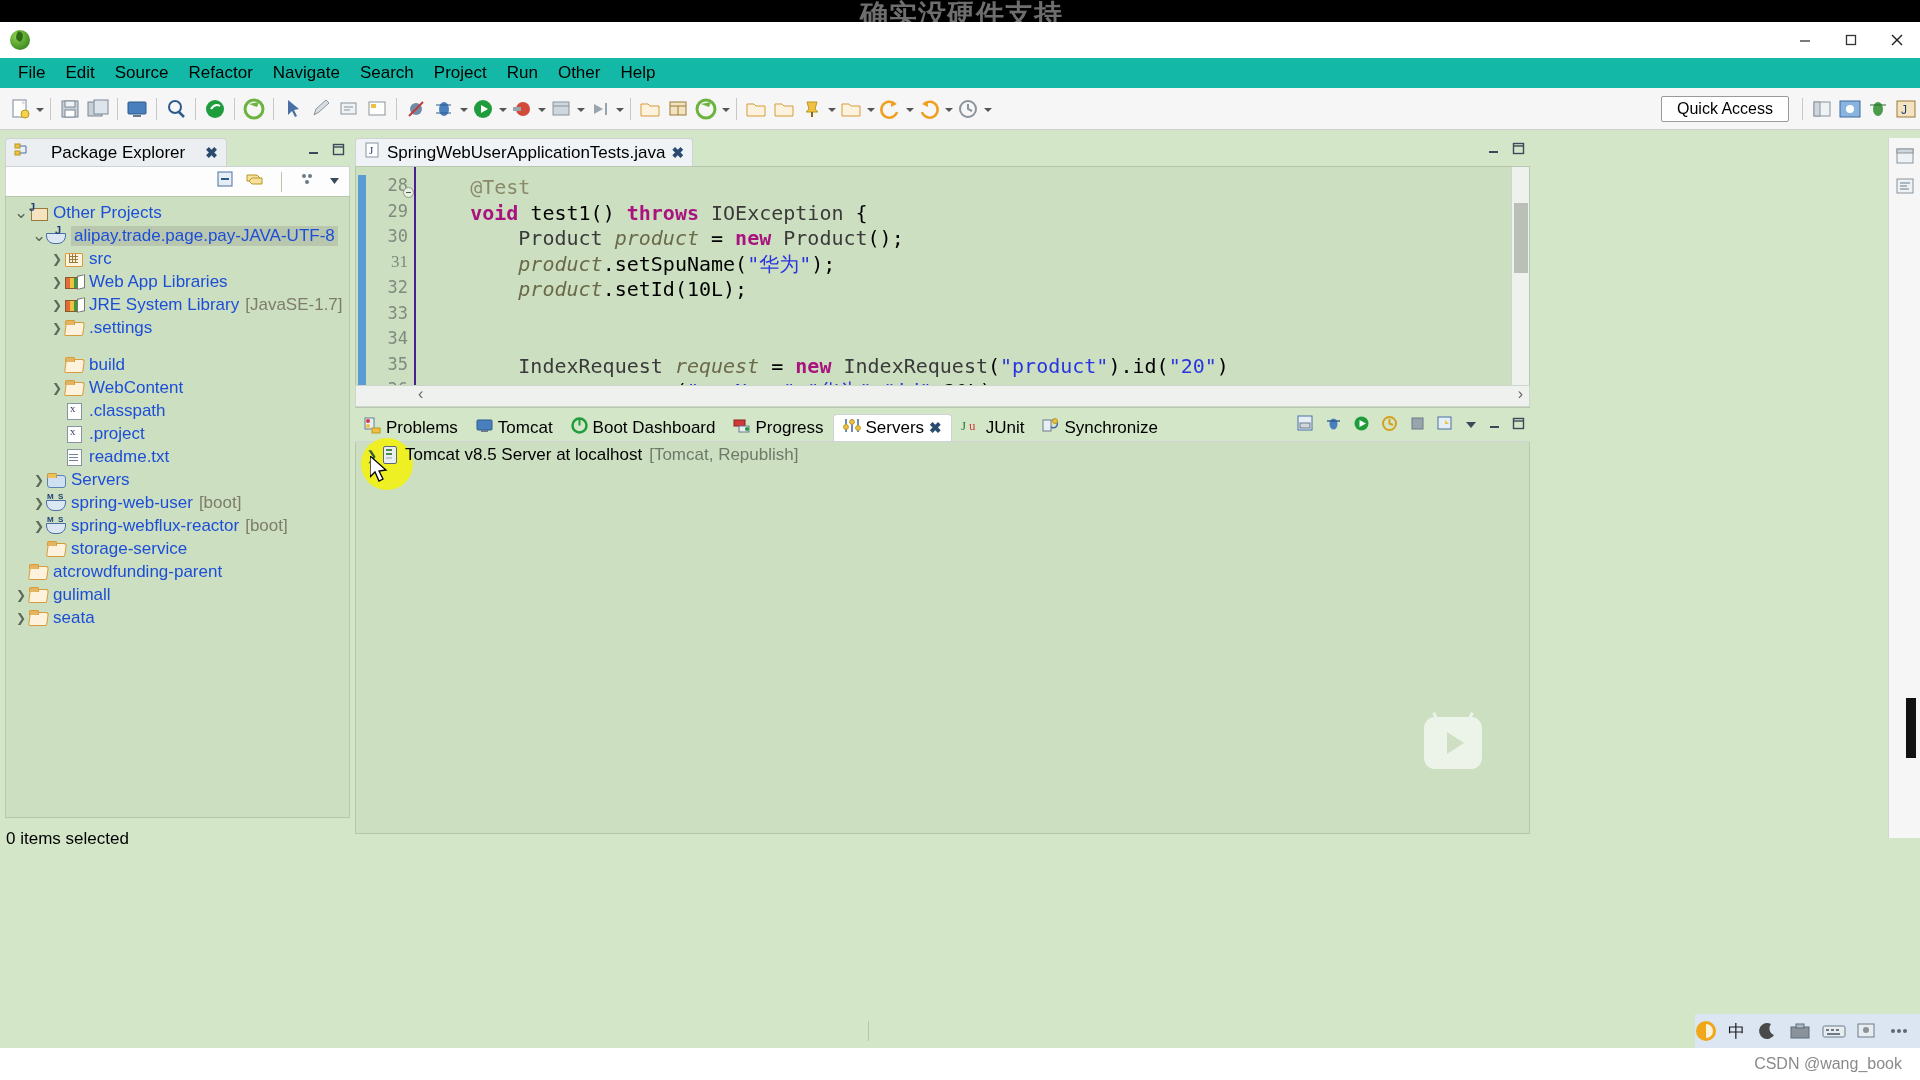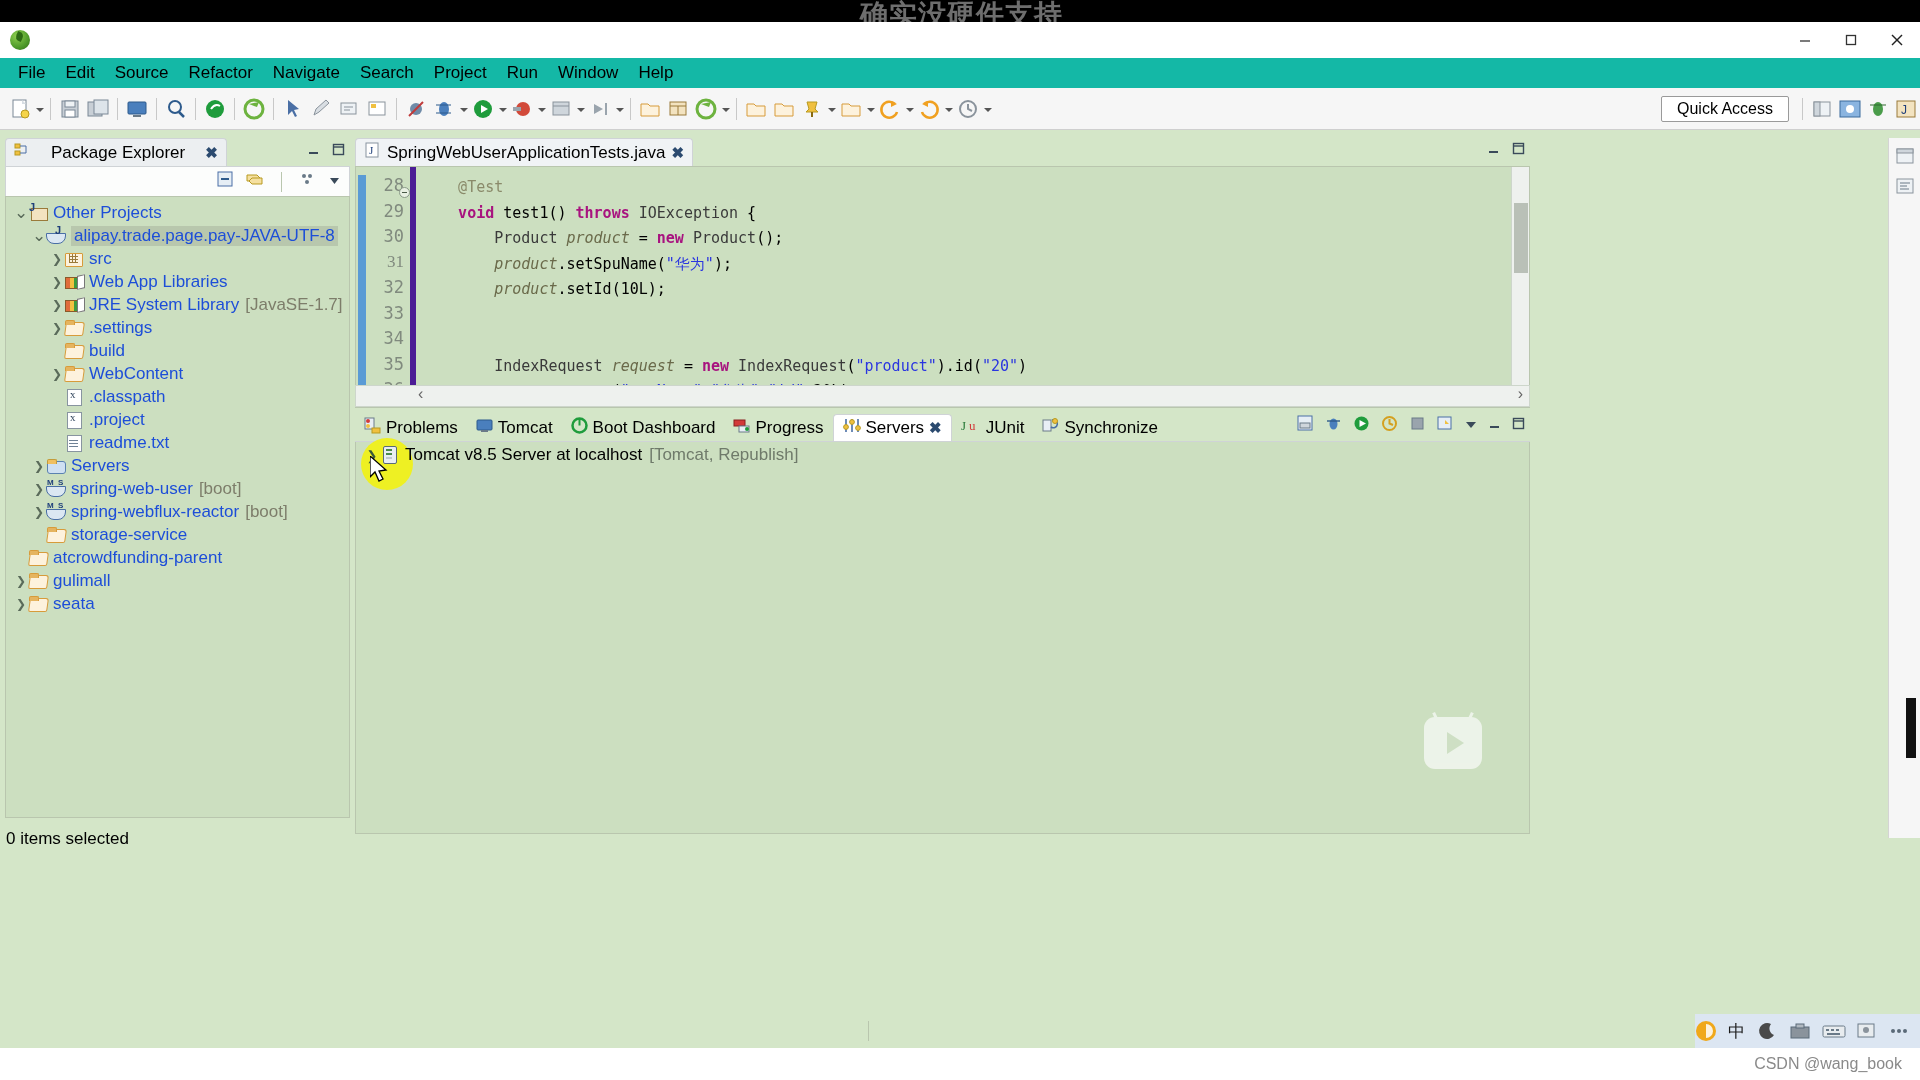--- a/index.html
+++ b/index.html
@@ -198,32 +198,32 @@
     border-radius:4px 4px 0 0; display:flex; align-items:center; padding:0 8px;
     font-size:17px; gap:6px;
   }
   #ed-min-max{ position:absolute; right:4px; bottom:5px; display:flex; gap:10px;}
   #code-area {
     position:relative; height:242px; border:1px solid #b9c6ae; background:#ccdfc0;
     overflow:hidden;
   }
   #marker-col { position:absolute; left:0; top:0; width:12px; height:100%; background:#ccdfc0;}
   #change-bar { position:absolute; left:2px; top:8px; width:8px; height:228px; background:#5a9bd5; }
-  #gutter { position:absolute; left:12px; top:0; width:48px; height:100%; background:#ccdfc0; border-right:6px solid #4c1d95;}
+  #gutter { position:absolute; left:12px; top:0; width:48px; height:100%; background:#ccdfc0; border-right:2px solid #4c1d95;}
   .ln {
     position:absolute; right:6px; font-family:"DejaVu Sans Mono", monospace;
     font-size:17px; color:#808a7e;
   }
   .fold {
     position:absolute; right:-6px; width:11px;height:11px; border:1px solid #8a9a88;
     background:#e8f0e2; border-radius:50%;
   }
   .fold:after{ content:""; position:absolute; left:2px; top:4px; width:5px;height:1px;background:#4a5a48;}
   #code-lines { position:absolute; left:66px; top:0; right:22px; height:100%;
-    font-family:"DejaVu Sans Mono", monospace; font-size:15px; line-height:25.5px; }
+    font-family:"DejaVu Sans Mono", monospace; font-size:20px; line-height:25.5px; }
   .cl { position:absolute; white-space:pre; }
   .kw { color:#a8137f; font-weight:bold; }
   .ann { color:#8a8a6a; }
   .str { color:#2a35e0; }
   .typ { color:#3a3a3a; }
   .def { color:#000; }
   .par { color:#6a6a4a; font-style:italic;}
   #ed-vscroll {
     position:absolute; right:0; top:0; width:18px; height:100%;
     background:#eef1ee; border-left:1px solid #cdd6cb;
@@ -352,21 +352,21 @@
 
 <div id="menubar">
   <div class="menu-item">File</div>
   <div class="menu-item">Edit</div>
   <div class="menu-item">Source</div>
   <div class="menu-item">Refactor</div>
   <div class="menu-item">Navigate</div>
   <div class="menu-item">Search</div>
   <div class="menu-item">Project</div>
   <div class="menu-item">Run</div>
-  <div class="menu-item">Window</div>
+  <div class="menu-item">Other</div>
   <div class="menu-item">Help</div>
 </div>
 
 <div id="toolbar">
   <div class="tb">
     <svg width="26" height="26" viewBox="0 0 26 26">
         <rect x="6" y="4" width="13" height="17" fill="#fff" stroke="#7a8896"></rect>
         <polygon points="15,4 19,8 15,8" fill="#d7dde3"></polygon>
         <circle cx="18" cy="18" r="4" fill="#f5d44a" stroke="#b89a20"></circle>
       </svg>
@@ -656,21 +656,21 @@
         <span class="twisty">❯</span>
         <span class="ico ic-books"></span>
         <span class="lbl">JRE System Library</span>
         <span class="dim">[JavaSE-1.7]</span>
       </div>
       <div class="row" style="padding-left: 44px;">
         <span class="twisty">❯</span>
         <span class="ico ic-folder"></span>
         <span class="lbl">.settings</span>
       </div>
-      <div class="row" style="padding-left: 44px;">
+      <div class="row" style="padding-left: 44px; margin-top: 14px;">
         <span class="twisty"></span>
         <span class="ico ic-folder"></span>
         <span class="lbl">build</span>
       </div>
       <div class="row" style="padding-left: 44px;">
         <span class="twisty">❯</span>
         <span class="ico ic-folder"></span>
         <span class="lbl">WebContent</span>
       </div>
       <div class="row" style="padding-left: 44px;">

